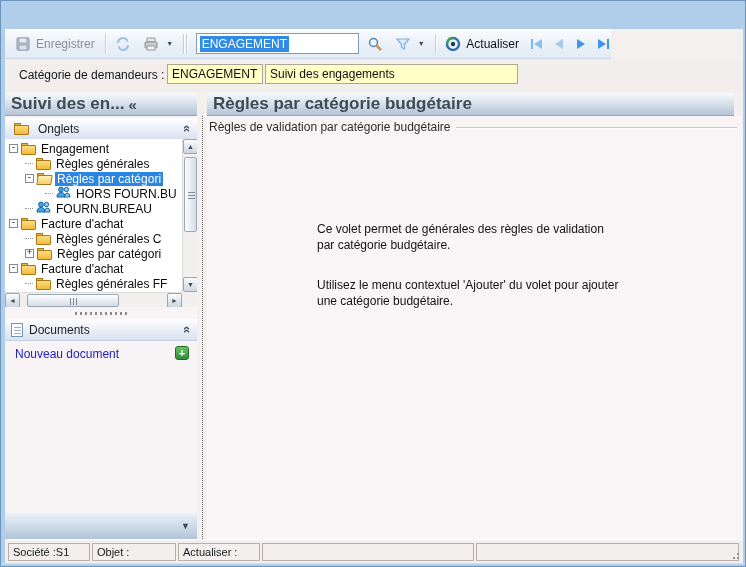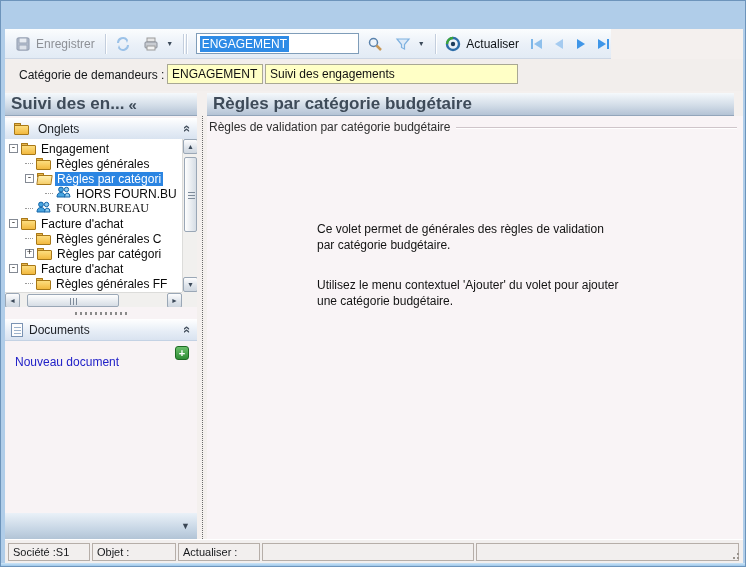--- a/index.html
+++ b/index.html
@@ -101,21 +101,21 @@
 
   
   .hsplit { position:absolute; left:0; top:191px; width:192px; height:12px; display:flex; align-items:center; justify-content:center; }
   .hsplit .dots { width:52px; height:3px; background:repeating-linear-gradient(90deg,#8a8a8a 0 2px, transparent 2px 5px); }
 
   
   .docshead { top:203px; }
   .docic { position:relative; width:12px; height:14px; background:#fdfdfd; border:1px solid #7a93b3; flex:none; }
   .docic i { position:absolute; left:2px; width:7px; height:1px; background:#9db3cc; }
   .newdoc { position:absolute; left:0; top:229px; width:192px; height:18px; }
-  .newdoc .link { position:absolute; left:10px; top:10px; font-size:12px; color:#2121c8; }
+  .newdoc .link { position:absolute; left:10px; top:2px; font-size:12px; color:#2121c8; }
   .plusbtn { position:absolute; left:170px; top:1px; width:14px; height:14px; border:1px solid #1d6b22;
     border-radius:3px; background:linear-gradient(#6cc06c,#2f8d35); color:#fff; font-size:11px; font-weight:bold;
     display:flex; align-items:center; justify-content:center; line-height:1; }
 
   
   .collapsebar { position:absolute; left:0; top:397px; width:192px; height:26px;
     background:linear-gradient(#eaf1f8,#c2d2e2 70%,#b2c4d6); display:flex; align-items:center; }
   .collapsebar .arrow { position:absolute; left:176px; font-size:9px; color:#3a4654; }
 
   
@@ -308,21 +308,21 @@
                 <svg width="15" height="12">
                     <circle cx="5" cy="3.5" r="2.4" fill="#46a4e0" stroke="#1565a8"></circle>
                     <path d="M1 11 Q1 6.5 5 6.5 Q9 6.5 9 11 Z" fill="#46a4e0" stroke="#1565a8"></path>
                     <circle cx="10.5" cy="3.5" r="2.2" fill="#8fccf0" stroke="#1565a8"></circle>
                     <path d="M8.5 11 Q9 7 11 7 Q14 7 14 11 Z" fill="#8fccf0" stroke="#1565a8"></path>
                   </svg>
               </span>
               <span class="tlabel">HORS FOURN.BU</span>
             </div>
 
-            <div class="trow" style="top:62px; padding-left:20px;font-family:Liberation Serif, serif;">
+            <div class="trow" style="top:62px; padding-left:20px;">
               <span class="stub"></span>
               <span class="ticon">
                 <svg width="15" height="12">
                     <circle cx="5" cy="3.5" r="2.4" fill="#46a4e0" stroke="#1565a8"></circle>
                     <path d="M1 11 Q1 6.5 5 6.5 Q9 6.5 9 11 Z" fill="#46a4e0" stroke="#1565a8"></path>
                     <circle cx="10.5" cy="3.5" r="2.2" fill="#8fccf0" stroke="#1565a8"></circle>
                     <path d="M8.5 11 Q9 7 11 7 Q14 7 14 11 Z" fill="#8fccf0" stroke="#1565a8"></path>
                   </svg>
               </span>
               <span class="tlabel">FOURN.BUREAU</span>

